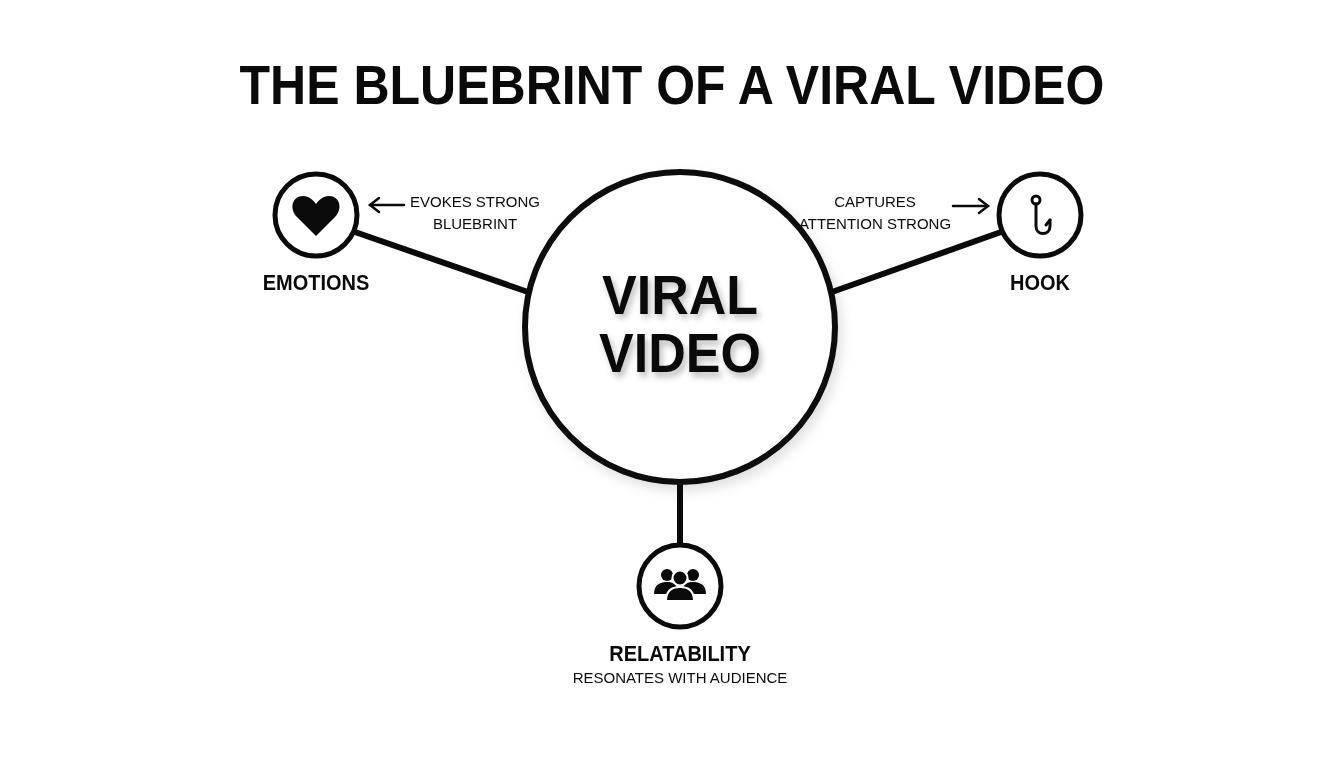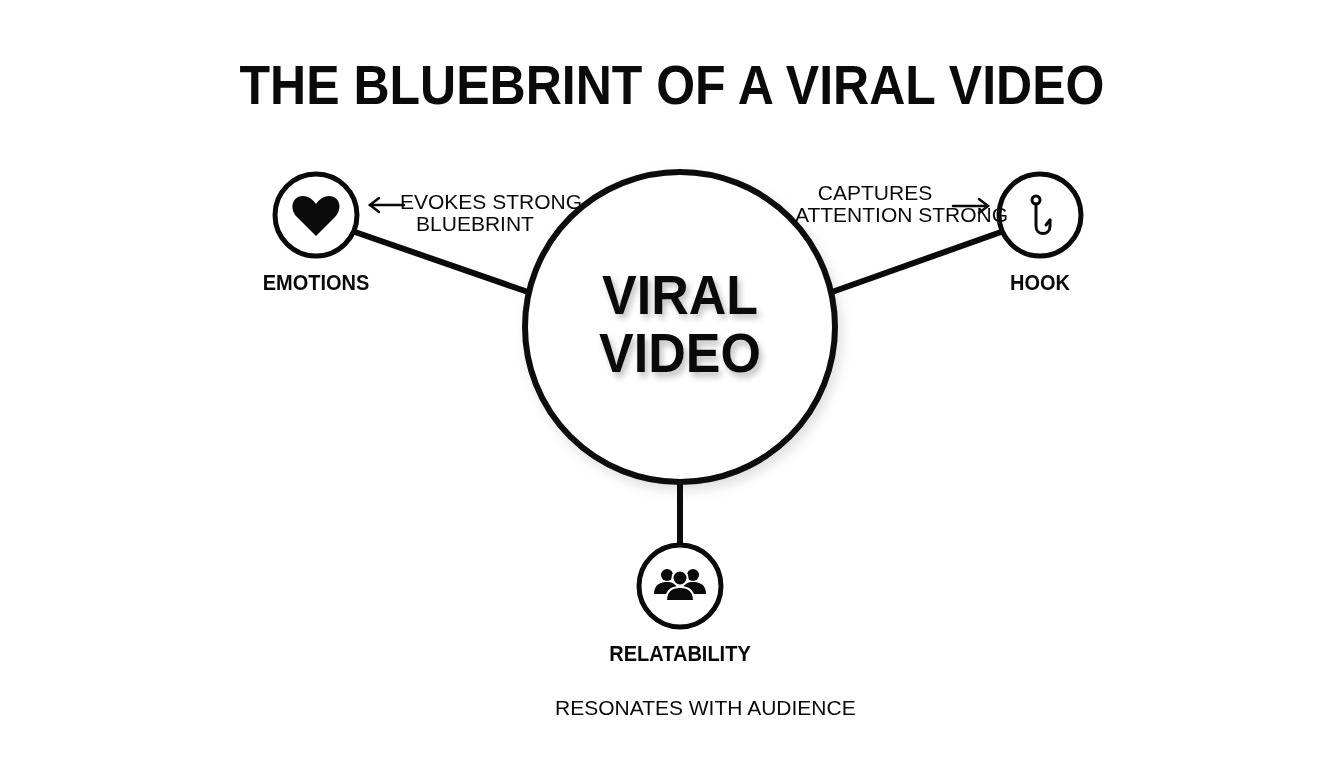--- a/index.html
+++ b/index.html
@@ -4,21 +4,21 @@
 <style>
   html, body { margin: 0; padding: 0; background: #ffffff; }
   body { width: 1344px; height: 768px; position: relative; overflow: hidden;
          font-family: "Liberation Sans", "DejaVu Sans", sans-serif; color: #0a0a0a; }
   .title { position: absolute; left: 0; top: 52px; width: 1344px; text-align: center;
            font-size: 50px; font-weight: 700; letter-spacing: 0px; transform: scaleY(1.12);
            transform-origin: top center; }
   svg.diagram { position: absolute; left: 0; top: 0; }
   .lbl { position: absolute; font-weight: 700; text-align: center; white-space: nowrap; }
   .node-label { font-size: 20px; transform: scaleY(1.1); }
-  .desc { font-size: 21px; line-height: 22px; font-weight: 400; text-align: center; }
+  .desc { font-size: 15px; line-height: 22px; font-weight: 400; text-align: center; }
   .center-text { position: absolute; left: 530px; top: 268px; width: 300px; text-align: center;
                  font-size: 52px; font-weight: 700; line-height: 56px;
                  text-shadow: 3px 4px 6px rgba(0,0,0,0.25); transform: scaleY(1.05); }
 </style>
 </head>
 <body>
 
 <div class="title">THE BLUEBRINT OF A VIRAL VIDEO</div>
 
 <svg class="diagram" width="1344" height="768" viewBox="0 0 1344 768">
@@ -75,19 +75,19 @@
   <div>VIDEO</div>
 </div>
 
 <div class="lbl node-label" style="left:236px; top:271px; width:160px;">EMOTIONS</div>
 <div class="lbl desc" style="left:400px; top:191px; width:150px;">
   <div>EVOKES STRONG</div>
   <div>BLUEBRINT</div>
 </div>
 
 <div class="lbl node-label" style="left:980px; top:271px; width:120px;">HOOK</div>
-<div class="lbl desc" style="left:795px; top:182px; width:160px;">
+<div class="lbl desc" style="left:795px; top:191px; width:160px;">
   <div>CAPTURES</div>
   <div>ATTENTION STRONG</div>
 </div>
 
 <div class="lbl node-label" style="left:580px; top:642px; width:200px;">RELATABILITY</div>
-<div class="lbl desc" style="left:555px; top:697px; width:250px;">RESONATES WITH AUDIENCE</div>
+<div class="lbl desc" style="left:555px; top:667px; width:250px;">RESONATES WITH AUDIENCE</div>
 
 </body></html>

